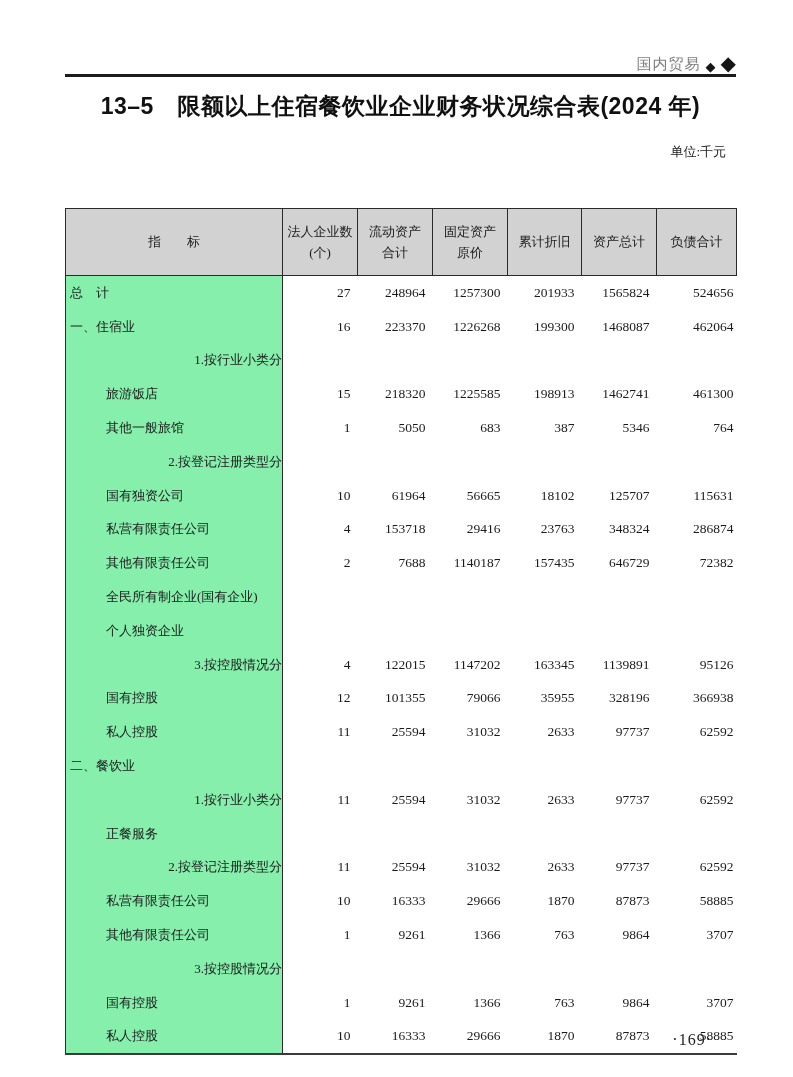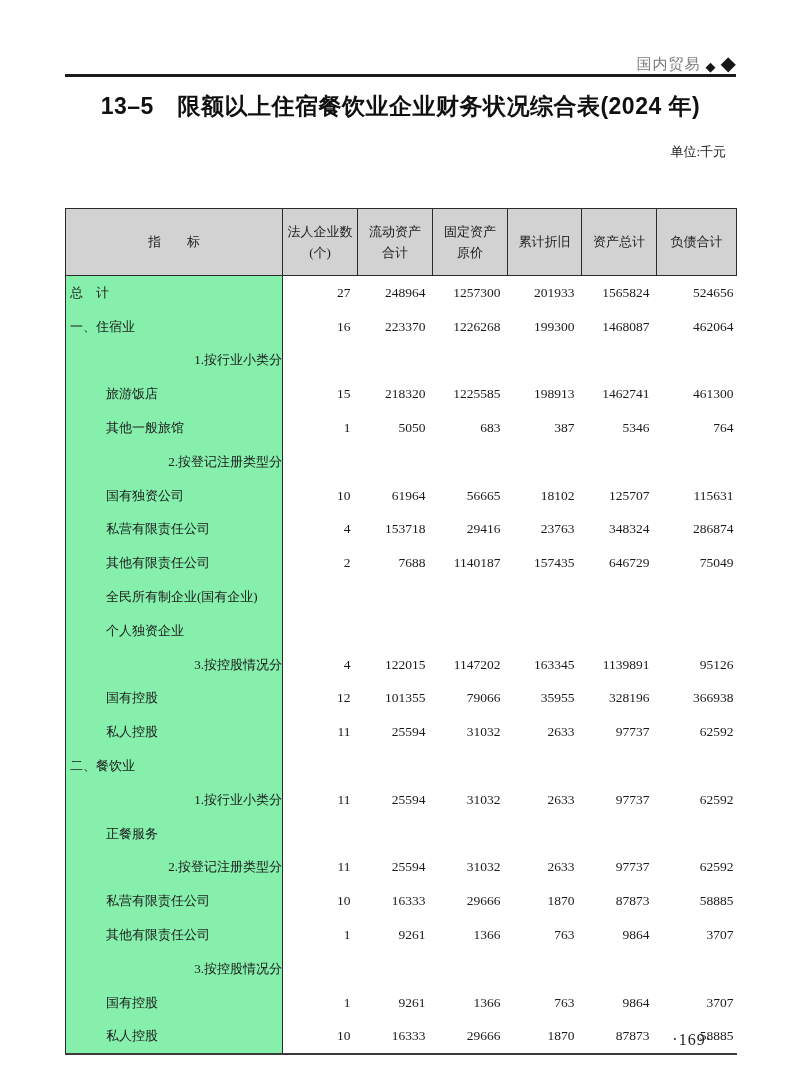--- a/index.html
+++ b/index.html
@@ -192,21 +192,21 @@
           <td class="val">348324</td>
           <td class="val last">286874</td>
         </tr>
         <tr>
           <td class="stub indent-2">其他有限责任公司</td>
           <td class="val">2</td>
           <td class="val">7688</td>
           <td class="val">1140187</td>
           <td class="val">157435</td>
           <td class="val">646729</td>
-          <td class="val last">75049</td>
+          <td class="val last">72382</td>
         </tr>
         <tr>
           <td class="stub indent-2">全民所有制企业(国有企业)</td>
           <td class="val"></td>
           <td class="val"></td>
           <td class="val"></td>
           <td class="val"></td>
           <td class="val"></td>
           <td class="val last"></td>
         </tr>

